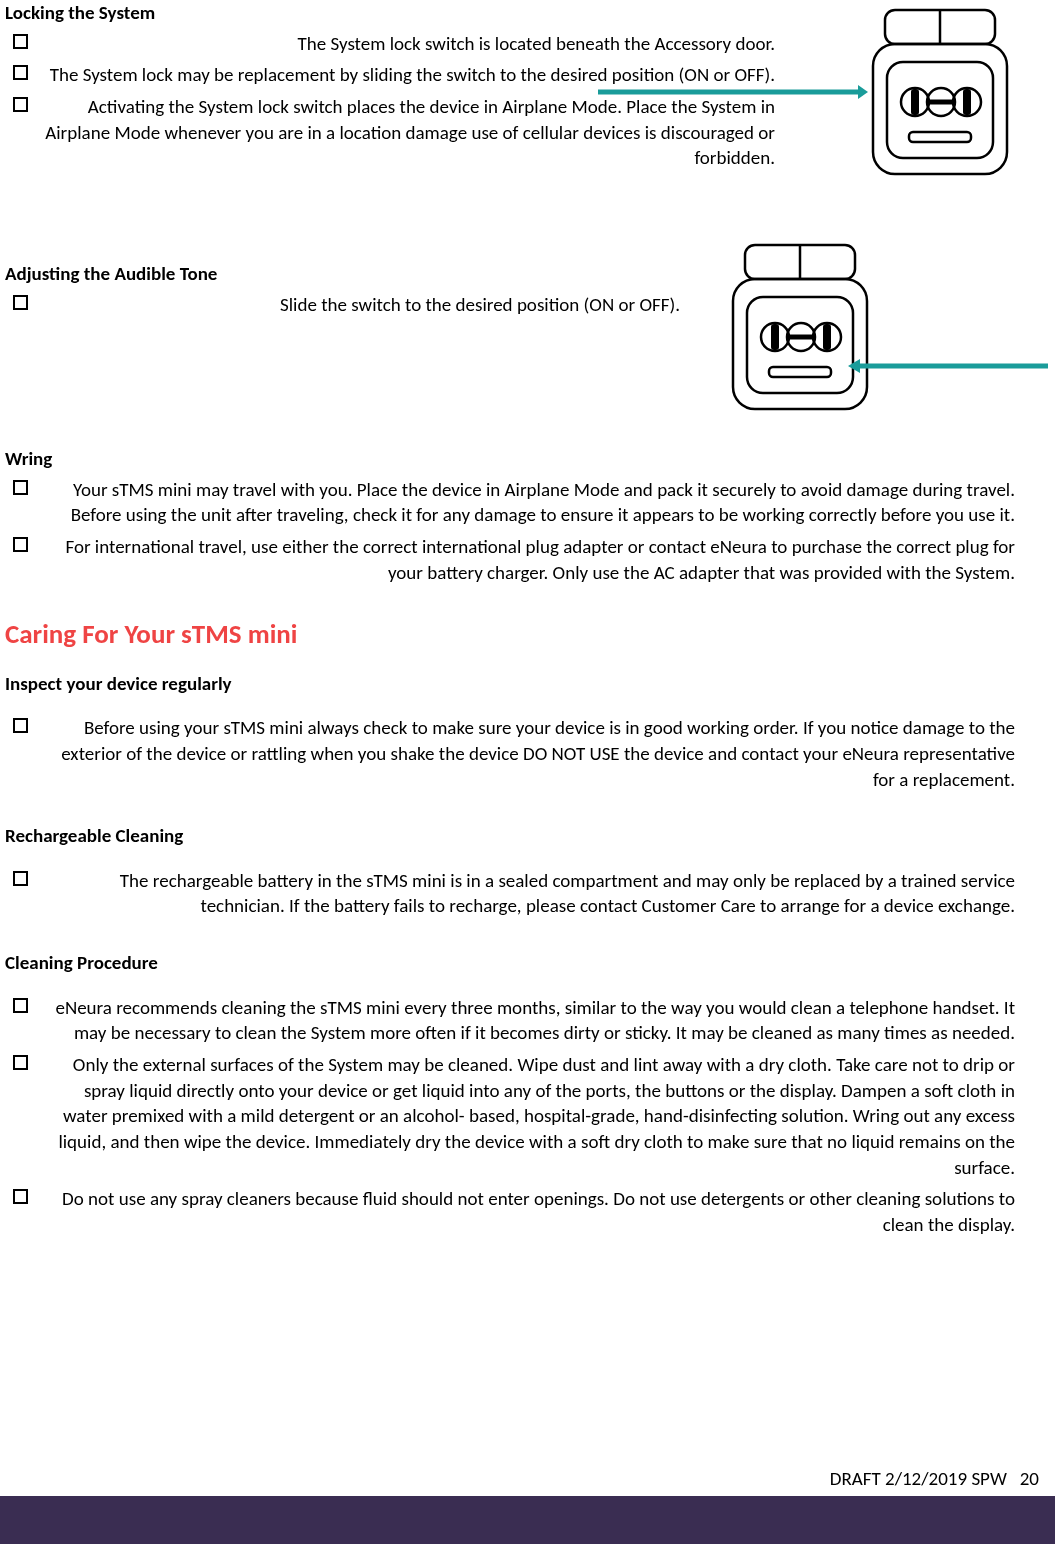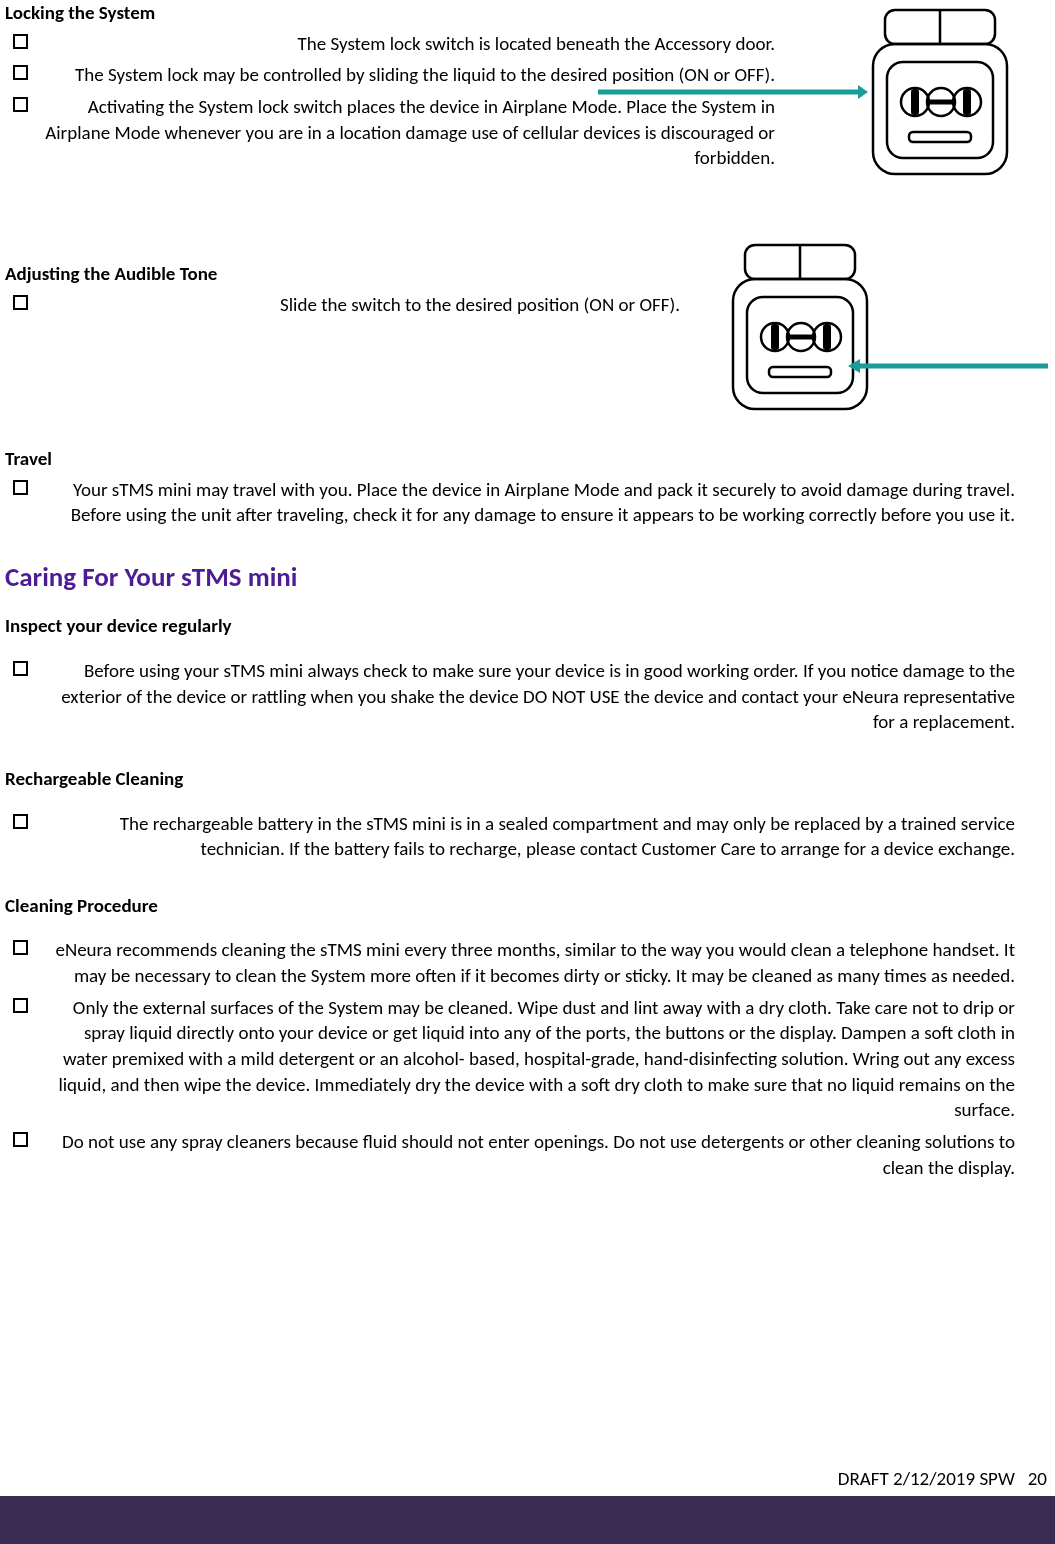--- a/index.html
+++ b/index.html
@@ -39,35 +39,35 @@
     content: "";
     position: absolute;
     left: 8px;
     top: 6px;
     width: 15px;
     height: 15px;
     border: 2px solid #000;
     box-sizing: border-box;
   }
   .h2-caring {
-    color: #4c1d95;
+    color: #ef4444;
     font-weight: bold;
     font-size: 27px;
     margin: 28px 0 18px 0;
   }
   .float-img {
     float: right;
   }
   .device-svg { display:block; }
   .arrow-teal {
     position:absolute;
   }
   .footer {
     position:absolute;
-    right: 8px;
+    right: 16px;
     bottom: 52px;
     font-size: 19px;
     color:#000;
   }
   .footer-bar {
     position:absolute;
     left:0; right:0; bottom:0;
     height:48px;
     background:#3a2d52;
   }
@@ -104,21 +104,21 @@
     <line x1="0" y1="10" x2="260" y2="10" stroke="#1a9c9a" stroke-width="5"></line>
     <polygon points="260,3 270,10 260,17" fill="#1a9c9a"></polygon>
   </svg>
 
   <div class="section-heading">Locking the System</div>
   <ul class="check">
     <li>
         <span class="w-limit-1" style="display:block">The System lock switch is located beneath the Accessory door.</span>
       </li>
     <li>
-        <span class="w-limit-1" style="display:block">The System lock may be controlled by sliding the liquid to the desired position (ON or OFF).</span>
+        <span class="w-limit-1" style="display:block">The System lock may be replacement by sliding the switch to the desired position (ON or OFF).</span>
       </li>
     <li>
         <span class="w-limit-1" style="display:block">Activating the System lock switch places the device in Airplane Mode.  Place the System in Airplane Mode whenever you are in a location damage use of cellular devices is discouraged or forbidden.</span>
       </li>
   </ul>
 
   <div class="clear"></div>
   <div style="height:70px"></div>
 
   <div class="float-img" style="margin: -20px 140px 10px 10px;">
@@ -147,23 +147,24 @@
   <div class="section-heading">Adjusting the Audible Tone</div>
   <ul class="check">
     <li>
         <span class="w-limit-2" style="display:block">Slide the switch to the desired position (ON or OFF).</span>
       </li>
   </ul>
 
   <div class="clear"></div>
   <div style="height:20px"></div>
 
-  <div class="section-heading">Travel</div>
+  <div class="section-heading">Wring</div>
   <ul class="check">
     <li><span>Your sTMS mini may travel with you.  Place the device in Airplane Mode and pack it securely to avoid damage during travel.  Before using the unit after traveling, check it for any damage to ensure it appears to be working correctly before you use it.</span></li>
+    <li><span>For international travel, use either the correct international plug adapter or contact eNeura to purchase the correct plug for your battery charger. Only use the AC adapter that was provided with the System.</span></li>
   </ul>
 
   <div class="h2-caring">Caring For Your sTMS mini</div>
 
   <div class="section-heading">Inspect your device regularly</div>
   <div style="height:14px"></div>
   <ul class="check">
     <li><span>Before using your sTMS mini always check to make sure your device is in good working order.  If you notice damage to the exterior of the device or rattling when you shake the device DO NOT USE the device and contact your eNeura representative for a replacement.</span></li>
   </ul>
 

